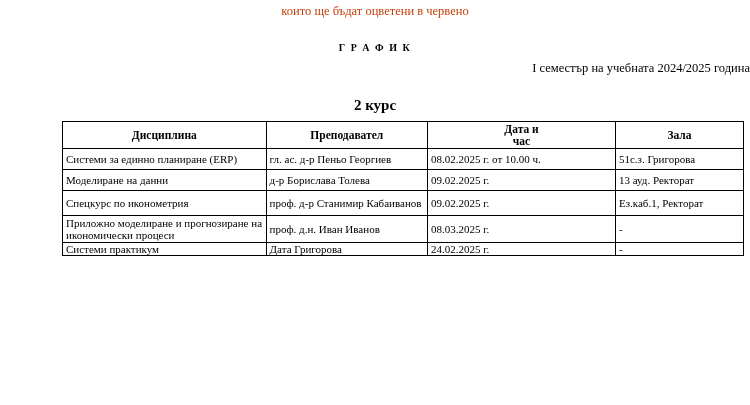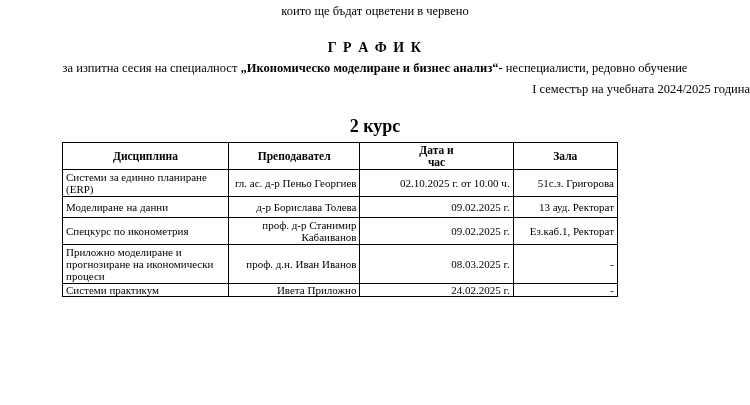--- a/index.html
+++ b/index.html
@@ -6,55 +6,55 @@
   body {
     width: 750px; height: 405px;
     font-family: "Liberation Serif", serif;
     color: #000000;
     position: relative;
     overflow: hidden;
   }
   .red-note {
     padding-top: 4px;
     text-align: center;
-    color: #000000;
+    color: #c2410c;
     font-size: 12.5px;
     line-height: 14px;
   }
   .title {
     margin-top: 22px;
     text-align: center;
     font-weight: bold;
-    font-size: 14px;
+    font-size: 10px;
     letter-spacing: 1.5px;
     line-height: 15px;
   }
   .subtitle {
     margin-top: 6px;
     text-align: center;
     font-size: 12.5px;
     line-height: 15px;
   }
   .subtitle .bold { font-weight: bold; }
   .semester {
     margin-top: 6px;
     text-align: right;
     font-size: 12.5px;
     line-height: 15px;
   }
   .course {
     margin-top: 22px;
     text-align: center;
     font-weight: bold;
-    font-size: 18px;
+    font-size: 15px;
     line-height: 14px;
   }
   table.schedule {
     margin: 9px 0 0 62px;
-    width: 556px;
+    width: 682px;
     border-collapse: collapse;
     table-layout: fixed;
   }
   table.schedule col.c1 { width: 29.9%; }
   table.schedule col.c2 { width: 23.7%; }
   table.schedule col.c3 { width: 27.6%; }
   table.schedule col.c4 { width: 18.8%; }
   table.schedule th, table.schedule td {
     border: 1px solid #000000;
     font-size: 11px;
@@ -63,36 +63,35 @@
     overflow: hidden;
   }
   table.schedule th {
     font-size: 11.5px;
     font-weight: bold;
     text-align: center;
     height: 24px;
     padding: 1px 2px;
   }
   table.schedule th .hdr-line { display: block; line-height: 12px; }
-  table.schedule td { text-align: right; padding: 1px 3px; }
+  table.schedule td { text-align: left; padding: 1px 3px; }
   table.schedule td.cell-discipline { text-align: left; }
   tr.row-normal td { height: 18px; }
   tr.row-tall td { height: 22px; }
   tr.row-tight td { height: 11px; padding-top: 0; padding-bottom: 0; }
 </style>
 </head>
 <body>
 
 <div>
 
   <div class="red-note">които ще бъдат оцветени в червено</div>
 
   <div class="title">Г Р А Ф И К</div>
 
-  <div class="subtitle"><span>за изпитна сесия на специалност </span><span class="bold">„Икономическо моделиране и бизнес анализ“-</span><span> неспециалисти, редовно обучение</span></div>
 
   <div class="semester">І семестър на учебната 2024/2025 година</div>
 
   <div class="course">2 курс</div>
 
   <table class="schedule">
     <colgroup>
       <col class="c1">
         <col class="c2">
         <col class="c3">
@@ -106,21 +105,21 @@
           <span class="hdr-line">Дата и</span>
           <span class="hdr-line">час</span>
         </th>
         <th>Зала</th>
       </tr>
     </thead>
     <tbody>
       <tr class="row-normal">
         <td class="cell-discipline">Системи за единно планиране (ERP)</td>
         <td>гл. ас. д-р Пеньо Георгиев</td>
-        <td>02.10.2025 г. от 10.00 ч.</td>
+        <td>08.02.2025 г. от 10.00 ч.</td>
         <td>51с.з. Григорова</td>
       </tr>
       <tr class="row-normal">
         <td class="cell-discipline">Моделиране на данни</td>
         <td>д-р Борислава Толева</td>
         <td>09.02.2025 г.</td>
         <td>13 ауд. Ректорат</td>
       </tr>
       <tr class="row-tall">
         <td class="cell-discipline">Спецкурс по иконометрия</td>
@@ -129,20 +128,20 @@
         <td>Ез.каб.1, Ректорат</td>
       </tr>
       <tr class="row-tall">
         <td class="cell-discipline">Приложно моделиране и прогнозиране на икономически процеси</td>
         <td>проф. д.н. Иван Иванов</td>
         <td>08.03.2025 г.</td>
         <td>-</td>
       </tr>
       <tr class="row-tight">
         <td class="cell-discipline">Системи практикум</td>
-        <td>Ивета Приложно</td>
+        <td>Дата Григорова</td>
         <td>24.02.2025 г.</td>
         <td>-</td>
       </tr>
     </tbody>
   </table>
 
 </div>
 
 </body></html>

